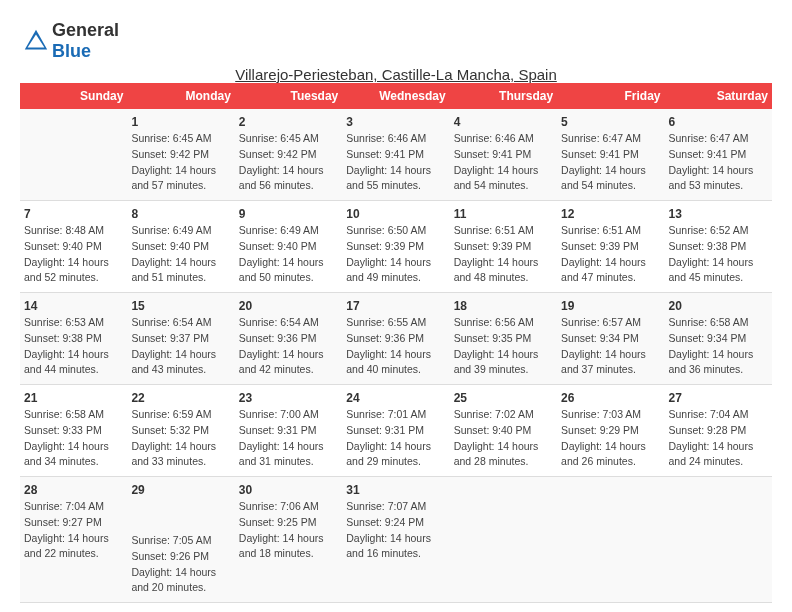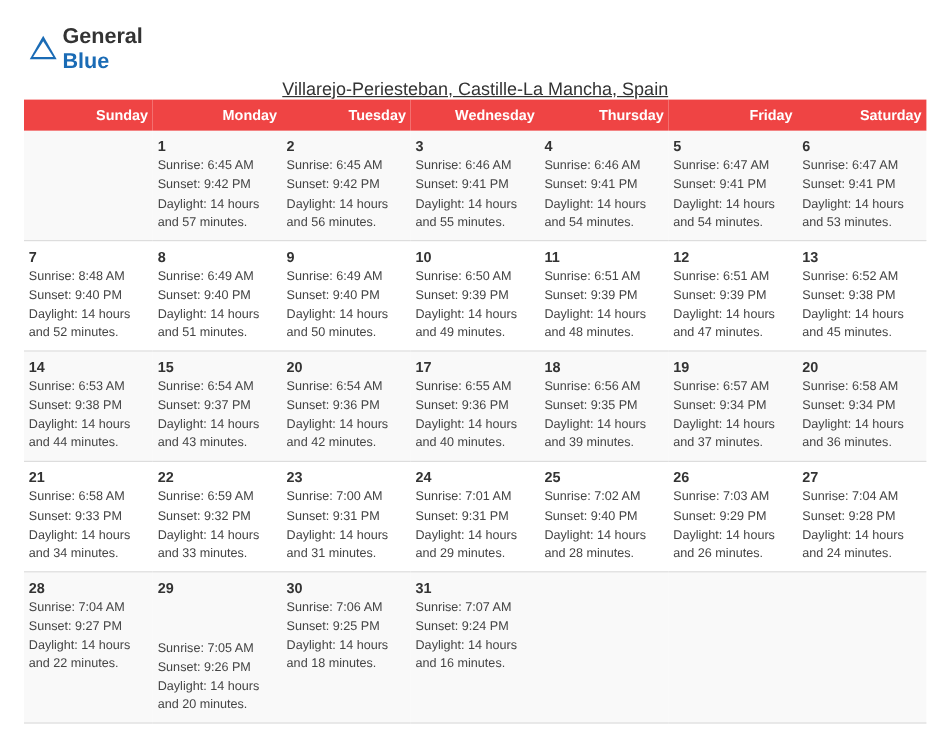--- a/index.html
+++ b/index.html
@@ -274,21 +274,21 @@
         <td>
           <span class="day-num">21</span>
           <div class="day-info" style="white-space: pre-line;">Sunrise: 6:58 AM
 Sunset: 9:33 PM
 Daylight: 14 hours
 and 34 minutes.</div>
         </td>
         <td>
           <span class="day-num">22</span>
           <div class="day-info" style="white-space: pre-line;">Sunrise: 6:59 AM
-Sunset: 9:32 PM
+Sunset: 5:32 PM
 Daylight: 14 hours
 and 33 minutes.</div>
         </td>
         <td>
           <span class="day-num">23</span>
           <div class="day-info" style="white-space: pre-line;">Sunrise: 7:00 AM
 Sunset: 9:31 PM
 Daylight: 14 hours
 and 31 minutes.</div>
         </td>

